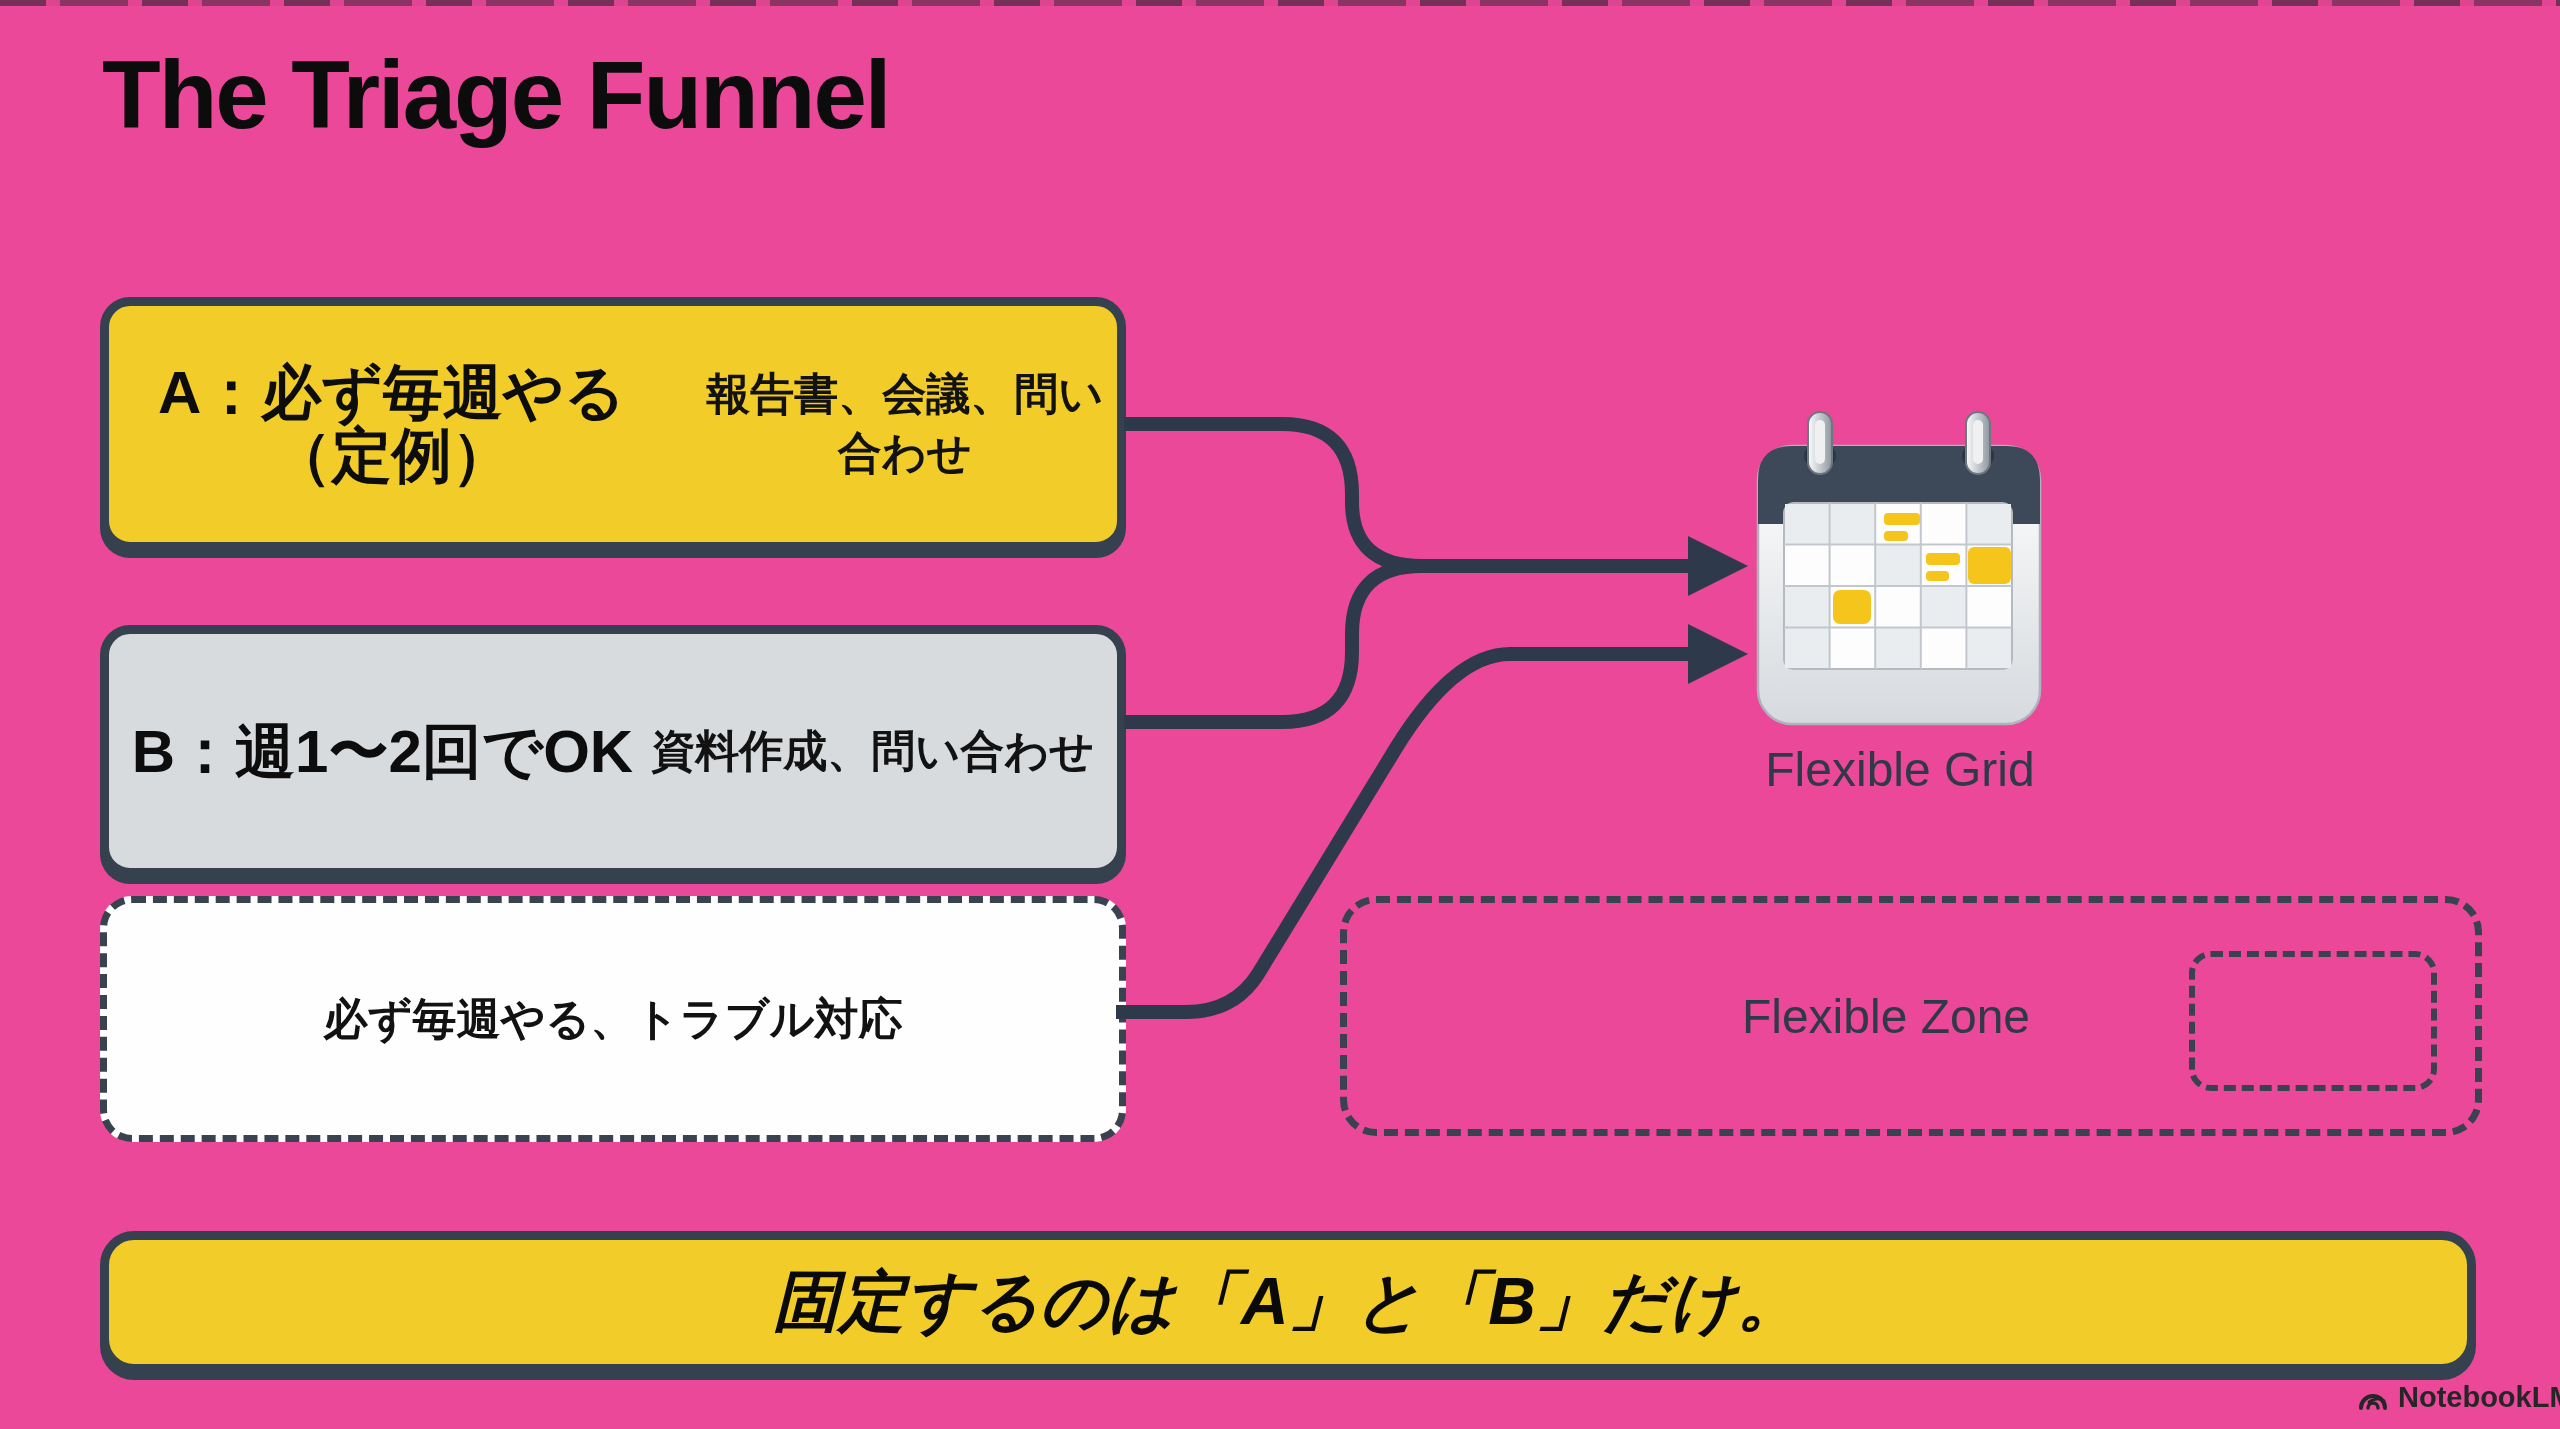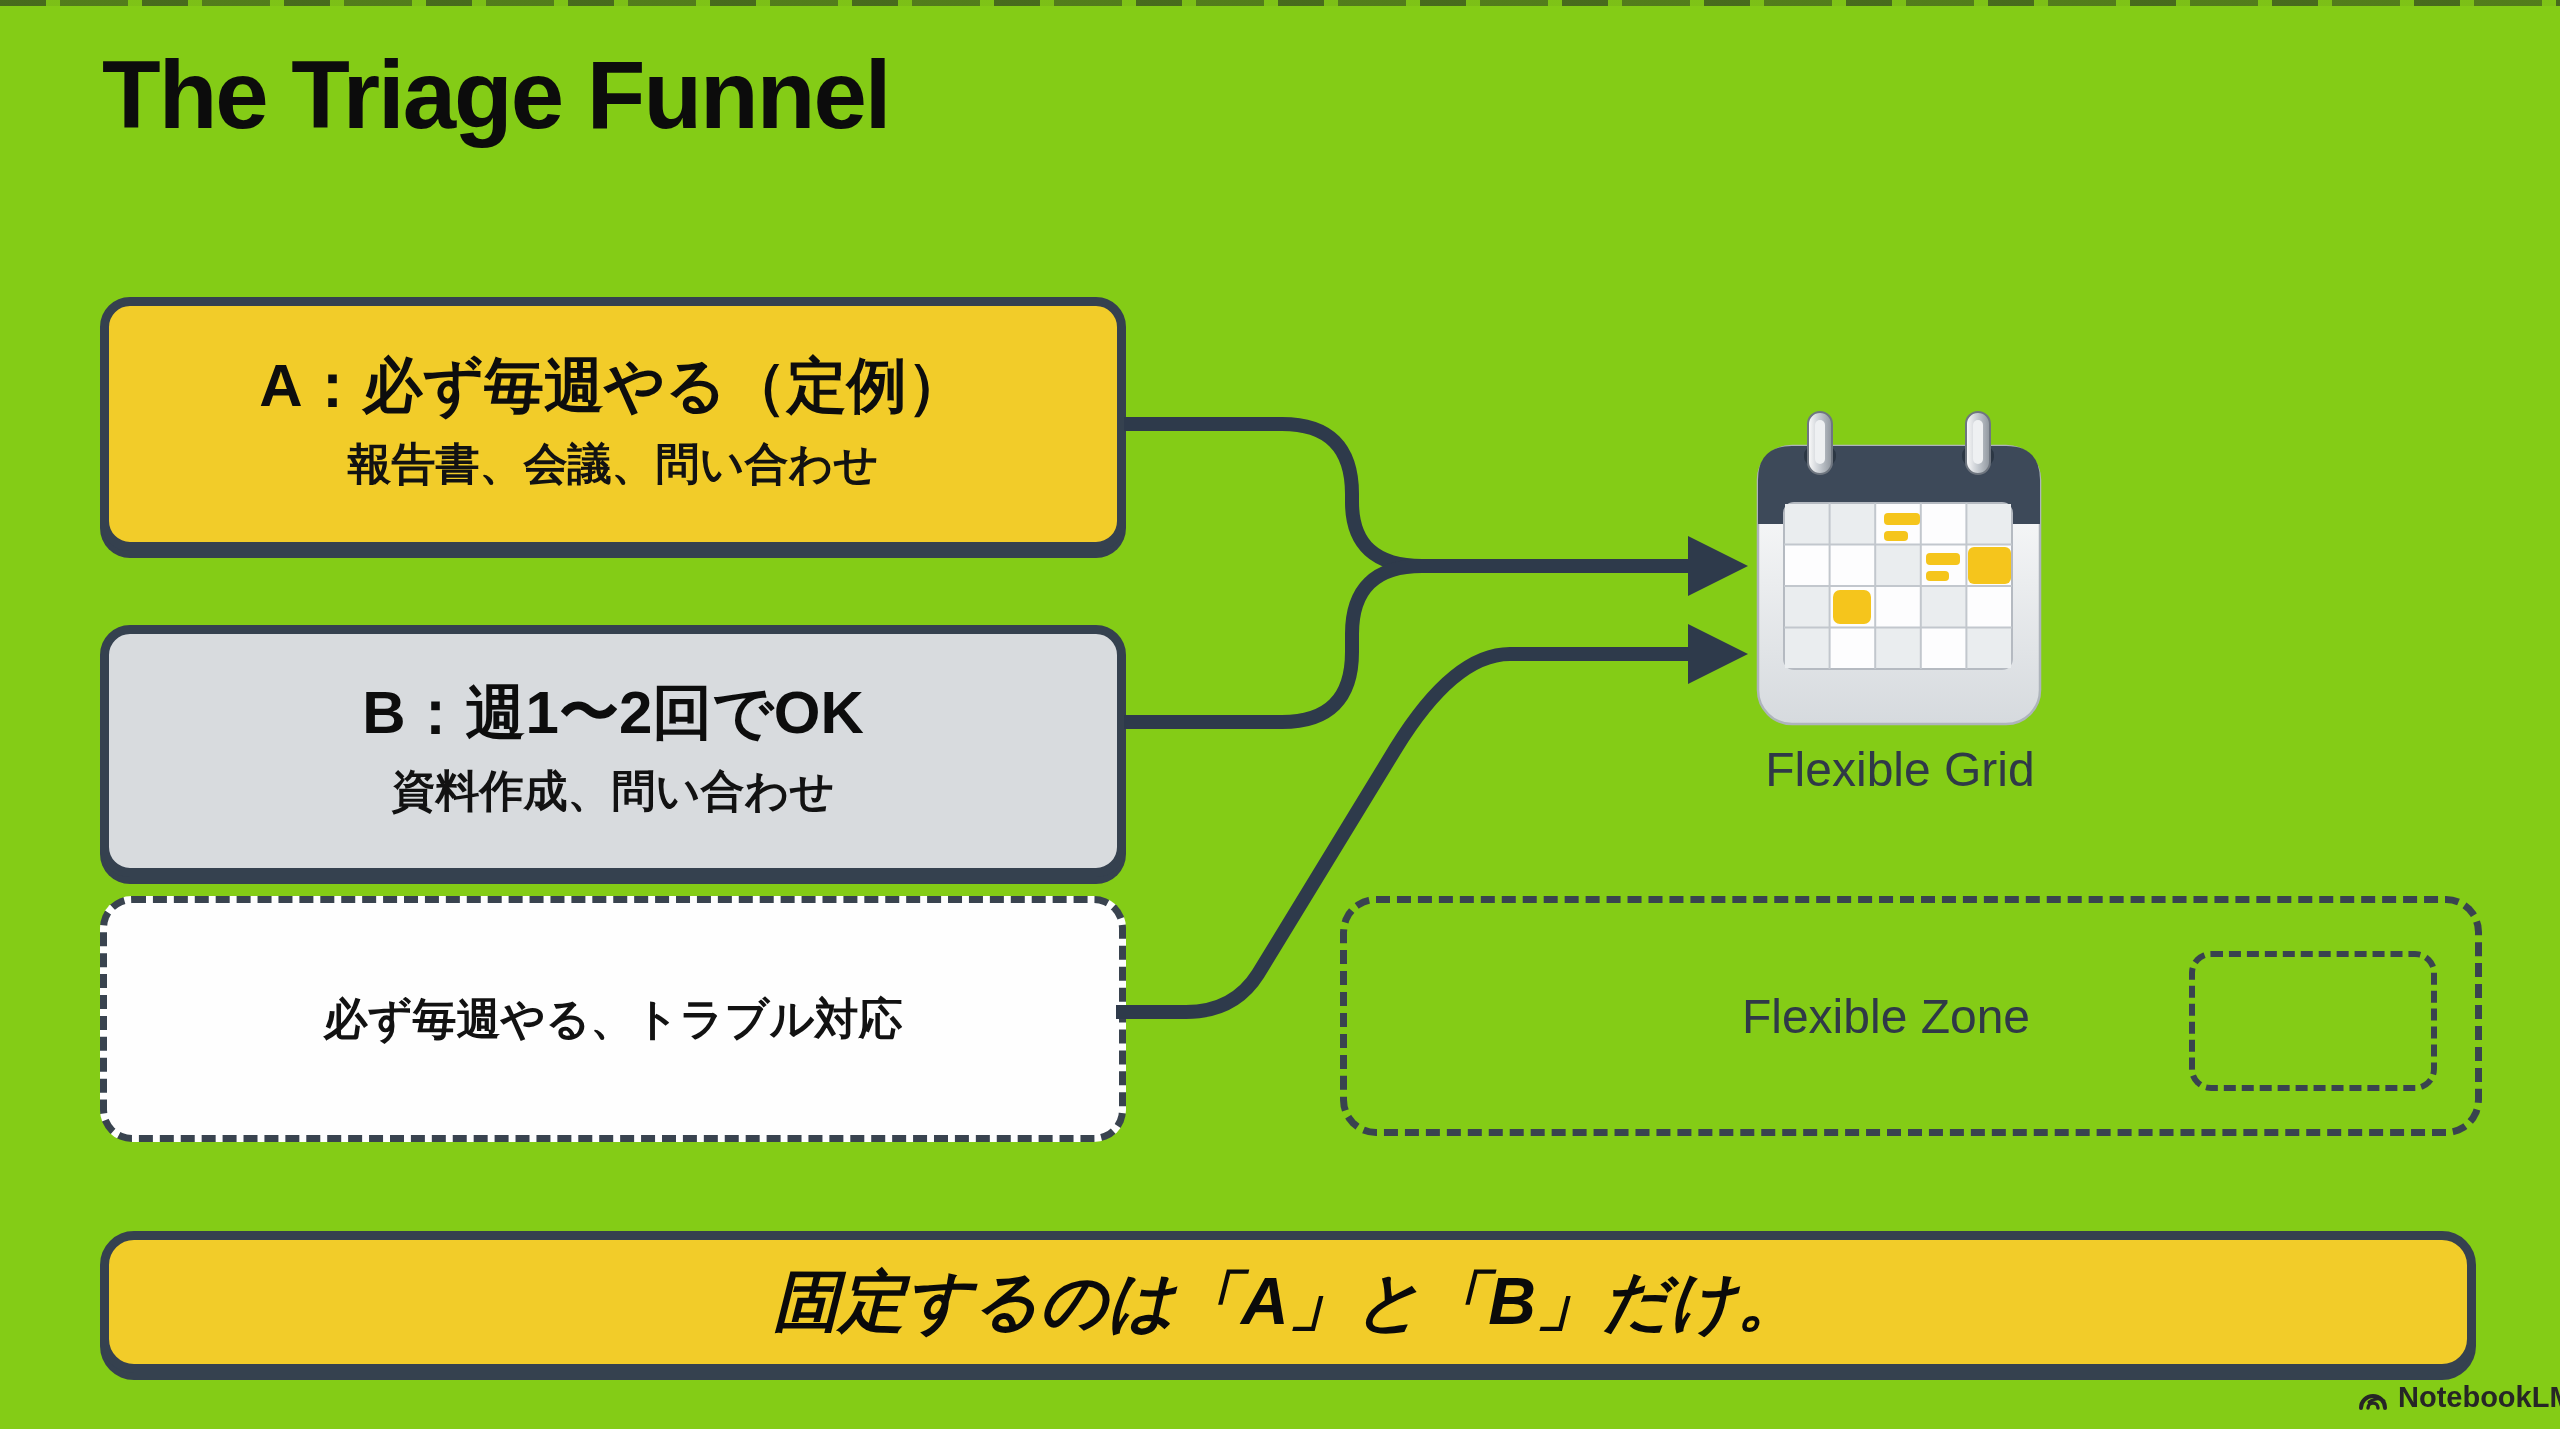--- a/index.html
+++ b/index.html
@@ -1,33 +1,33 @@
 <!DOCTYPE html>
 <html><head>
 <meta charset="utf-8">
 <style>
   html,body{margin:0;padding:0;background:#ffffff;}
   .stage{
     position:relative;width:2560px;height:1429px;overflow:hidden;
-    background:#84cc16;
+    background:#ec4899;
     font-family:"Liberation Sans","DejaVu Sans",sans-serif;
   }
   .top-strip{
     position:absolute;top:0;left:0;width:100%;height:6px;
     background:repeating-linear-gradient(90deg,
       rgba(22,27,34,.55) 0 46px, rgba(22,27,34,.07) 46px 60px,
       rgba(22,27,34,.45) 60px 128px, rgba(22,27,34,.05) 128px 142px);
   }
   .title{
     position:absolute;left:102px;top:40px;margin:0;
     font-size:96px;font-weight:bold;letter-spacing:-2px;color:#0C0C0C;
   }
   .box{
     position:absolute;left:100px;width:1026px;box-sizing:border-box;
-    display:flex;flex-direction:column;align-items:center;justify-content:center;
+    display:flex;flex-direction:row;align-items:center;justify-content:center;
     gap:18px;text-align:center;
   }
   .box-a{top:297px;height:254px;background:#F2CC29;border:9px solid #35414F;border-radius:30px;box-shadow:0 7px 0 #35414F;}
   .box-b{top:597px;height:252px;background:#D8DBDE;border:9px solid #35414F;border-radius:30px;box-shadow:0 7px 0 #35414F;margin-top:28px;}
   .box-c{top:896px;height:246px;background:#FEFEFE;border:7px dashed #39434F;border-radius:32px;}
   .box-title{font-size:60px;font-weight:bold;color:#0D0D0D;line-height:1.05;}
   .box-sub{font-size:44px;font-weight:bold;color:#121212;}
   .connectors{position:absolute;left:0;top:0;pointer-events:none;}
   .cal-label{
     position:absolute;left:1640px;top:742px;width:520px;text-align:center;

